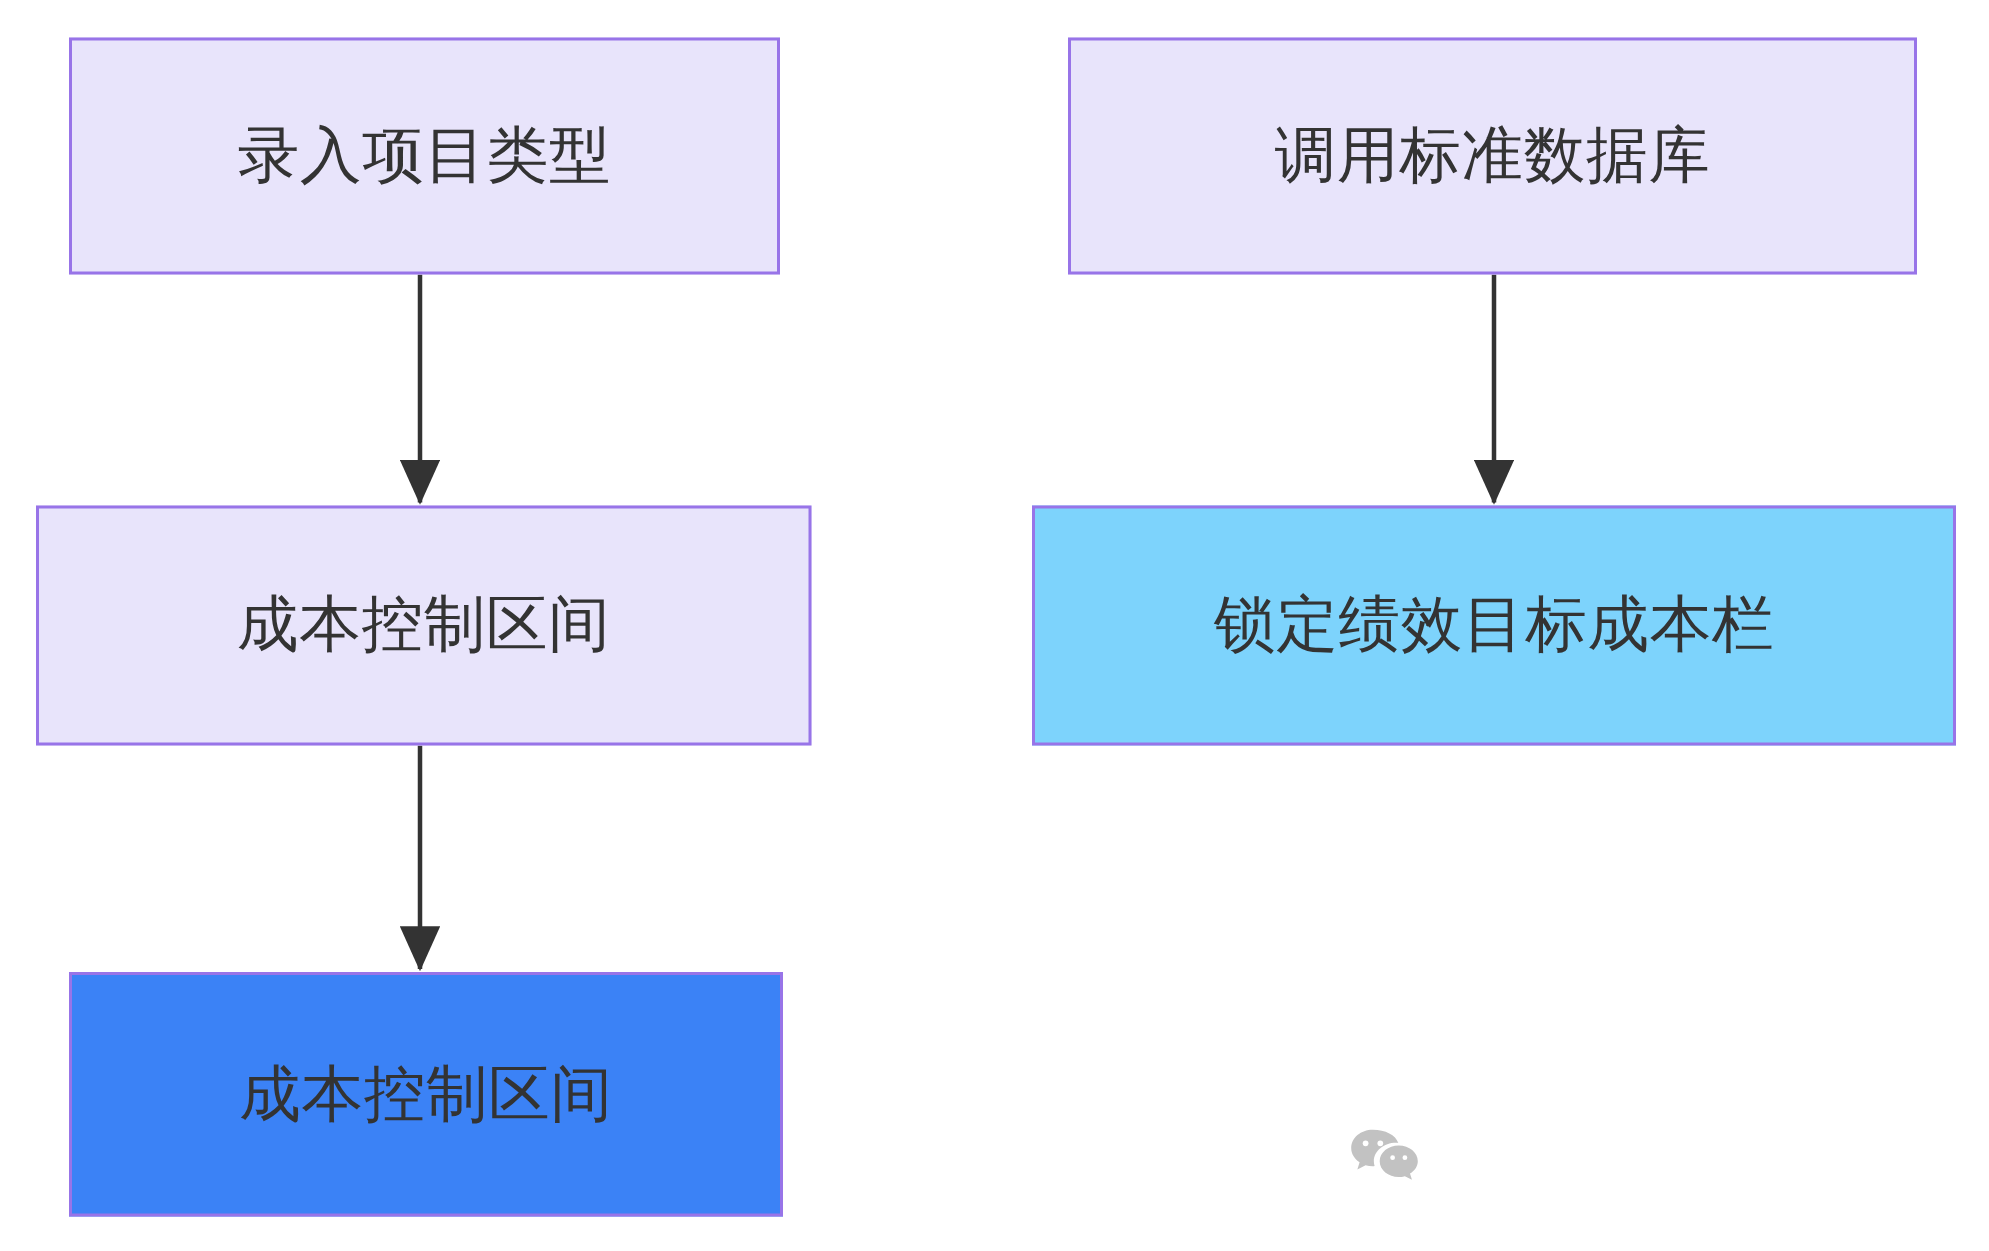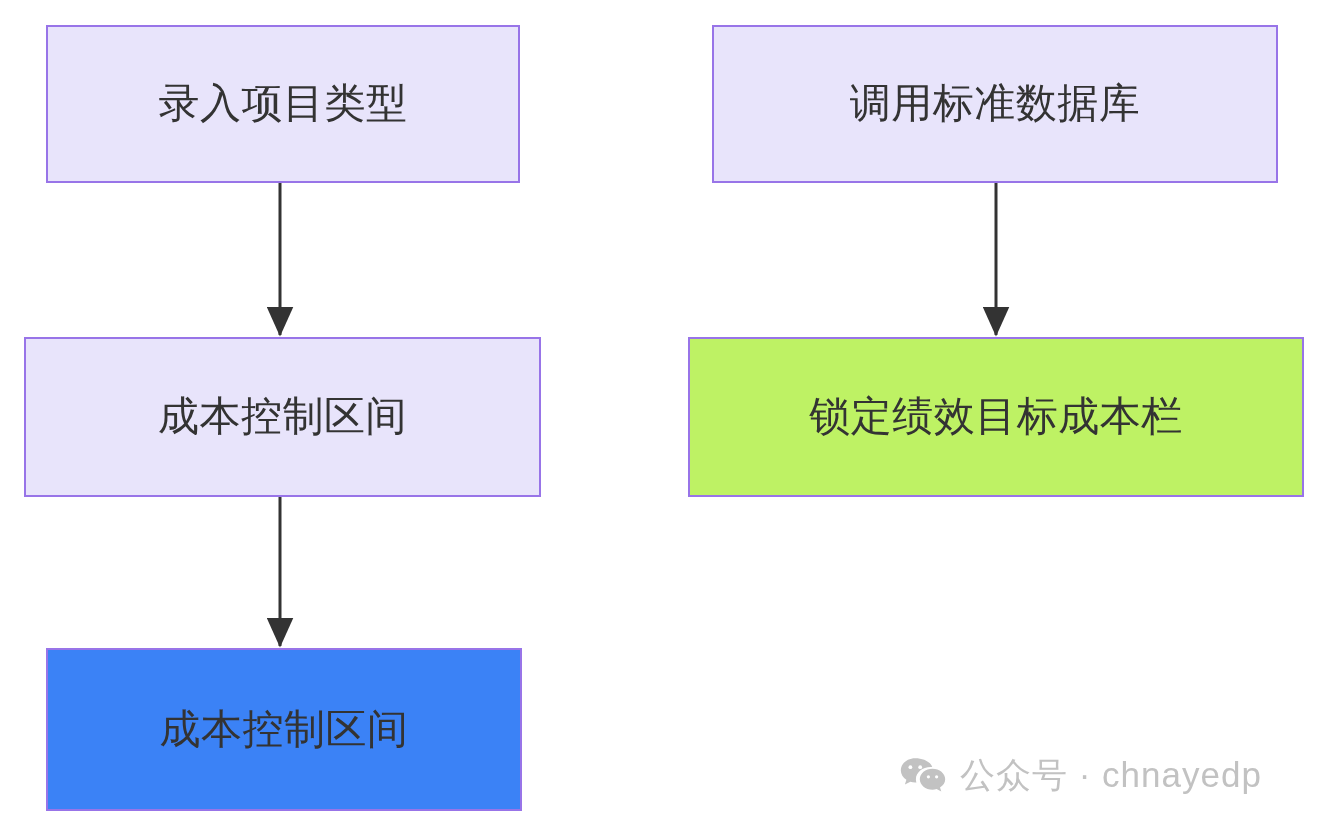--- a/index.html
+++ b/index.html
@@ -88,32 +88,31 @@
       </div>
       <div class="node" style="left: 24px; top: 337px; width: 517px; height: 160px; background: rgb(232, 228, 251); border-color: rgb(152, 116, 232);">
         <span class="node-label" style="color: rgb(51, 51, 51);">成本控制区间</span>
       </div>
       <div class="node" style="left: 46px; top: 648px; width: 476px; height: 163px; background: #3b82f6; border-color: rgb(152, 116, 232);">
         <span class="node-label" style="color: rgb(51, 51, 51);">成本控制区间</span>
       </div>
       <div class="node" style="left: 712px; top: 25px; width: 566px; height: 158px; background: rgb(232, 228, 251); border-color: rgb(152, 116, 232);">
         <span class="node-label" style="color: rgb(51, 51, 51);">调用标准数据库</span>
       </div>
-      <div class="node" style="left: 688px; top: 337px; width: 616px; height: 160px; background: #bef264; border-color: rgb(152, 116, 232);">
+      <div class="node" style="left: 688px; top: 337px; width: 616px; height: 160px; background: #7dd3fc; border-color: rgb(152, 116, 232);">
         <span class="node-label" style="color: rgb(51, 51, 51);">锁定绩效目标成本栏</span>
       </div>
     </div>
 
   <div class="watermark" id="watermark" style="left: 900px; top: 752px;">
     <span class="wm-icon">
       <svg viewBox="0 0 46 38" width="46" height="38" xmlns="http://www.w3.org/2000/svg">
         <path d="M15.2 1.2C7.2 1.2 0.8 6.6 0.8 13.3c0 3.9 2.2 7.3 5.6 9.5L4.9 27.6l5.5-2.8c1.5 0.4 3.1 0.7 4.8 0.7 0.4 0 0.8 0 1.2-0.1-0.3-1-0.5-2.1-0.5-3.2 0-6.8 6.6-12.3 14.8-12.3 0.5 0 1 0 1.5 0.1C30.5 4.8 23.6 1.2 15.2 1.2z" fill="#c2c2c2"></path>
         <circle cx="10.4" cy="10.2" r="1.9" fill="#ffffff"></circle>
         <circle cx="20.2" cy="10.2" r="1.9" fill="#c2c2c2" opacity="0"></circle>
         <circle cx="20.2" cy="10.2" r="1.9" fill="#ffffff"></circle>
         <path d="M45.2 22.2c0-5.8-5.7-10.5-12.7-10.5S19.8 16.4 19.8 22.2c0 5.8 5.7 10.5 12.7 10.5 1.4 0 2.8-0.2 4.1-0.6l4.7 2.4-1.3-4.1c3.2-1.9 5.2-4.9 5.2-8.2z" fill="#c2c2c2"></path>
         <circle cx="28.4" cy="19.8" r="1.6" fill="#ffffff"></circle>
         <circle cx="36.6" cy="19.8" r="1.6" fill="#ffffff"></circle>
       </svg>
     </span>
-    <span class="wm-text" style="color: rgb(194, 194, 194);">公众号 · chnayedp</span>
   </div>
 </div>
 
 </body></html>

